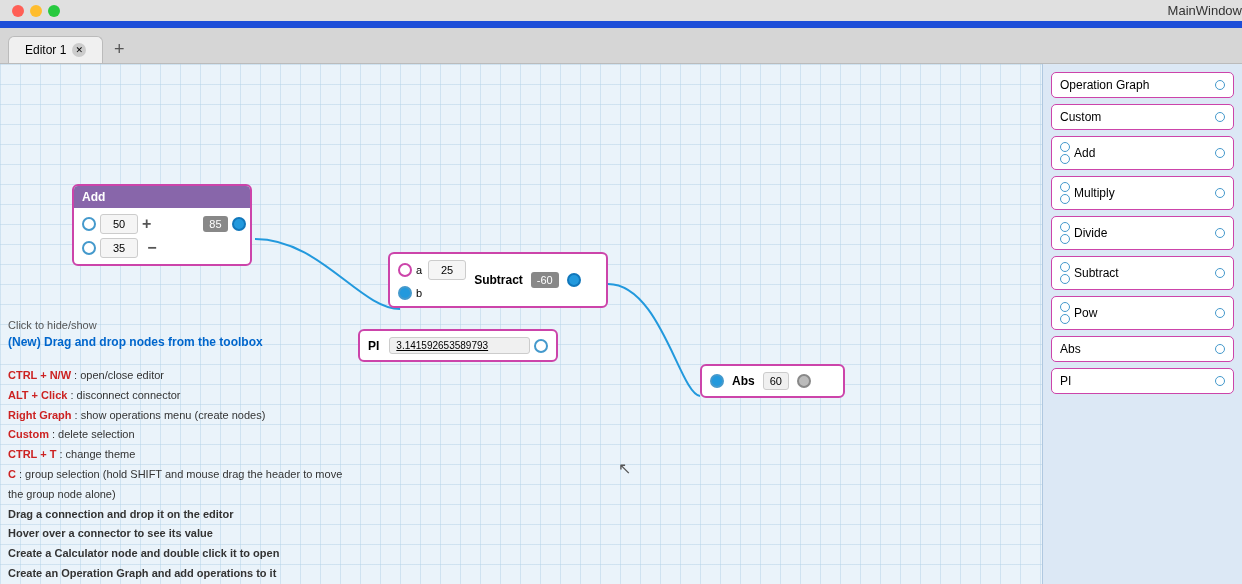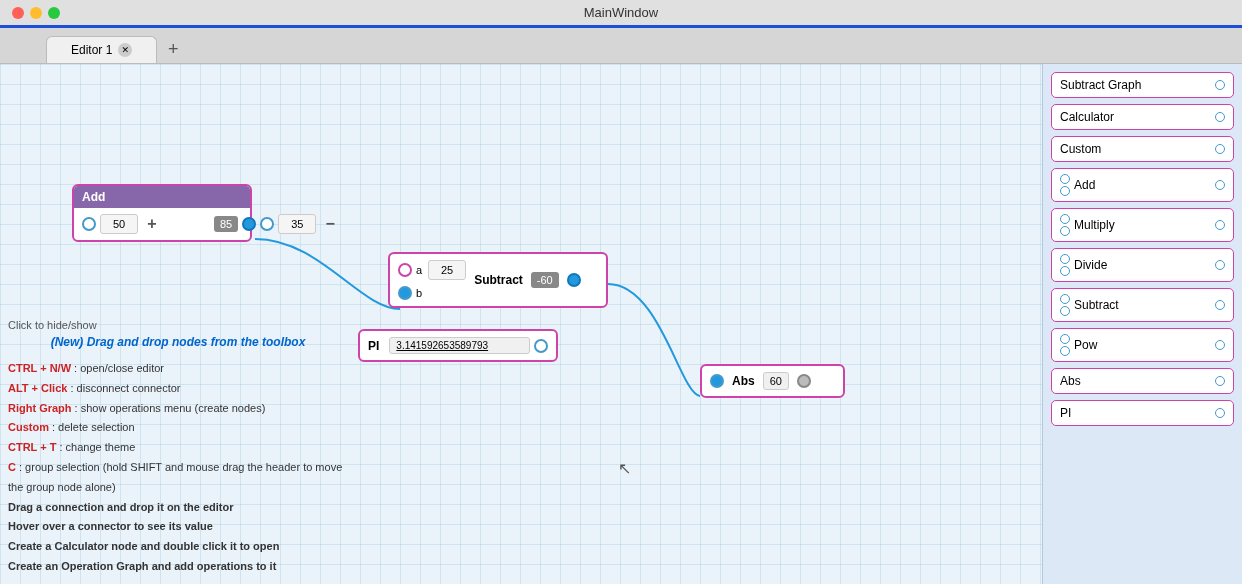--- a/index.html
+++ b/index.html
@@ -10,23 +10,23 @@
       height: 584px;
       overflow: hidden;
       position: relative;
     }
     
     .title-bar {
       height: 28px;
       background: #e0e0e0;
       display: flex;
       align-items: center;
-      justify-content: center;
+      justify-content: flex-end;
       position: relative;
-      border-bottom: 3px solid #1d4ed8;
+      border-bottom: 7px solid #1d4ed8;
     }
     .traffic-lights {
       position: absolute;
       left: 12px;
       display: flex;
       gap: 6px;
     }
     .traffic-light {
       width: 12px;
       height: 12px;
@@ -47,28 +47,27 @@
       display: flex;
       align-items: flex-end;
       padding-left: 8px;
       gap: 4px;
       border-bottom: 1px solid #bbb;
     }
     .tab {
       display: flex;
       align-items: center;
       gap: 6px;
-      padding: 6px 24px;
+      padding: 6px 16px;
       background: #f0f0f0;
       border-radius: 6px 6px 0 0;
       font-size: 12px;
       border: 1px solid #bbb;
       border-bottom: none;
       cursor: pointer;
-      margin-left: 38px;
     }
     .tab-close {
       width: 14px;
       height: 14px;
       border-radius: 50%;
       background: #ccc;
       display: flex;
       align-items: center;
       justify-content: center;
       font-size: 9px;
@@ -114,21 +113,21 @@
       background: #8866aa;
       color: white;
       padding: 4px 8px;
       font-size: 12px;
       font-weight: 600;
       border-radius: 4px 4px 0 0;
     }
     .node-body {
       padding: 6px 8px;
       display: flex;
-      flex-direction: row;
+      flex-direction: column;
       gap: 4px;
     }
     .node-row {
       display: flex;
       align-items: center;
       gap: 4px;
     }
     .connector {
       width: 14px;
       height: 14px;
@@ -206,24 +205,22 @@
       width: 340px;
     }
     .info-hide-show {
       font-size: 11px;
       color: #555;
       margin-bottom: 4px;
     }
     .info-new {
       font-size: 12px;
       color: #0066cc;
-      font-style: italic;
       font-weight: 600;
-      margin-bottom: 10px;
-      text-align: center;
+      margin-bottom: 17px;
     }
     .info-shortcuts {
       font-size: 11px;
       color: #333;
       line-height: 1.8;
     }
     .info-shortcuts .key {
       color: #cc2222;
       font-weight: 700;
     }
@@ -385,28 +382,24 @@
       </div>
     </div>
 
     <div style="position:absolute;left:618px;top:395px;font-size:16px;color:#555;pointer-events:none;">↖</div>
 
   </div>
 
   <div class="toolbox">
 
     <div class="toolbox-item operation-graph">
-      <span>Subtract Graph</span>
-      <div class="toolbox-connector-right"></div>
-    </div>
-
-    <div class="toolbox-item">
-      <span>Calculator</span>
-      <div class="toolbox-connector-right"></div>
-    </div>
+      <span>Operation Graph</span>
+      <div class="toolbox-connector-right"></div>
+    </div>
+
 
     <div class="toolbox-item custom-item">
       <span>Custom</span>
       <div class="toolbox-connector-right"></div>
     </div>
 
     <div class="toolbox-item">
       <div class="toolbox-item-left">
         <div class="toolbox-connector-pair">
           <div class="tc"></div>

